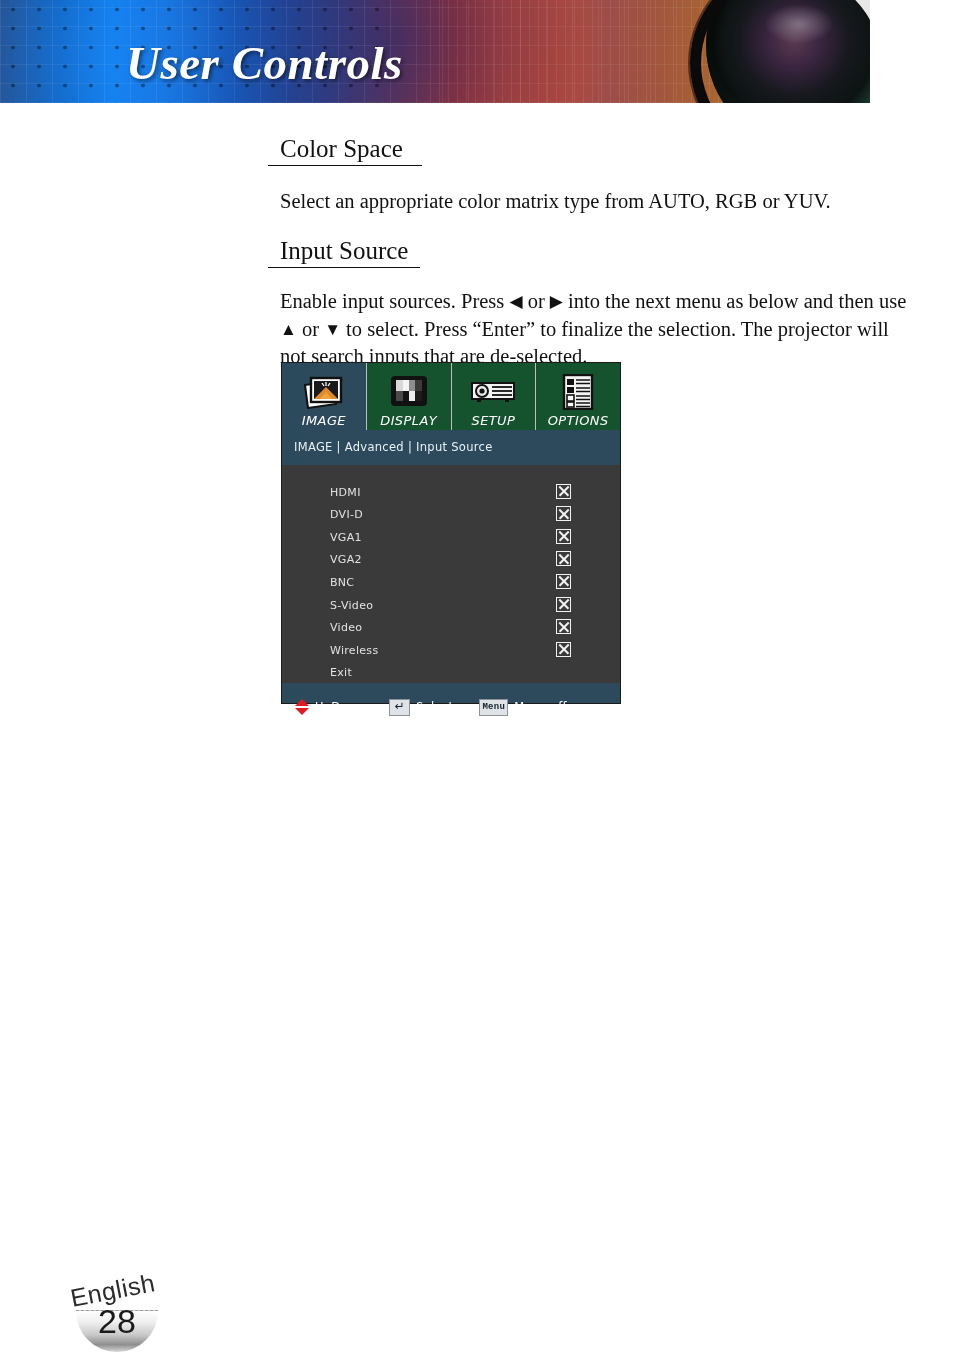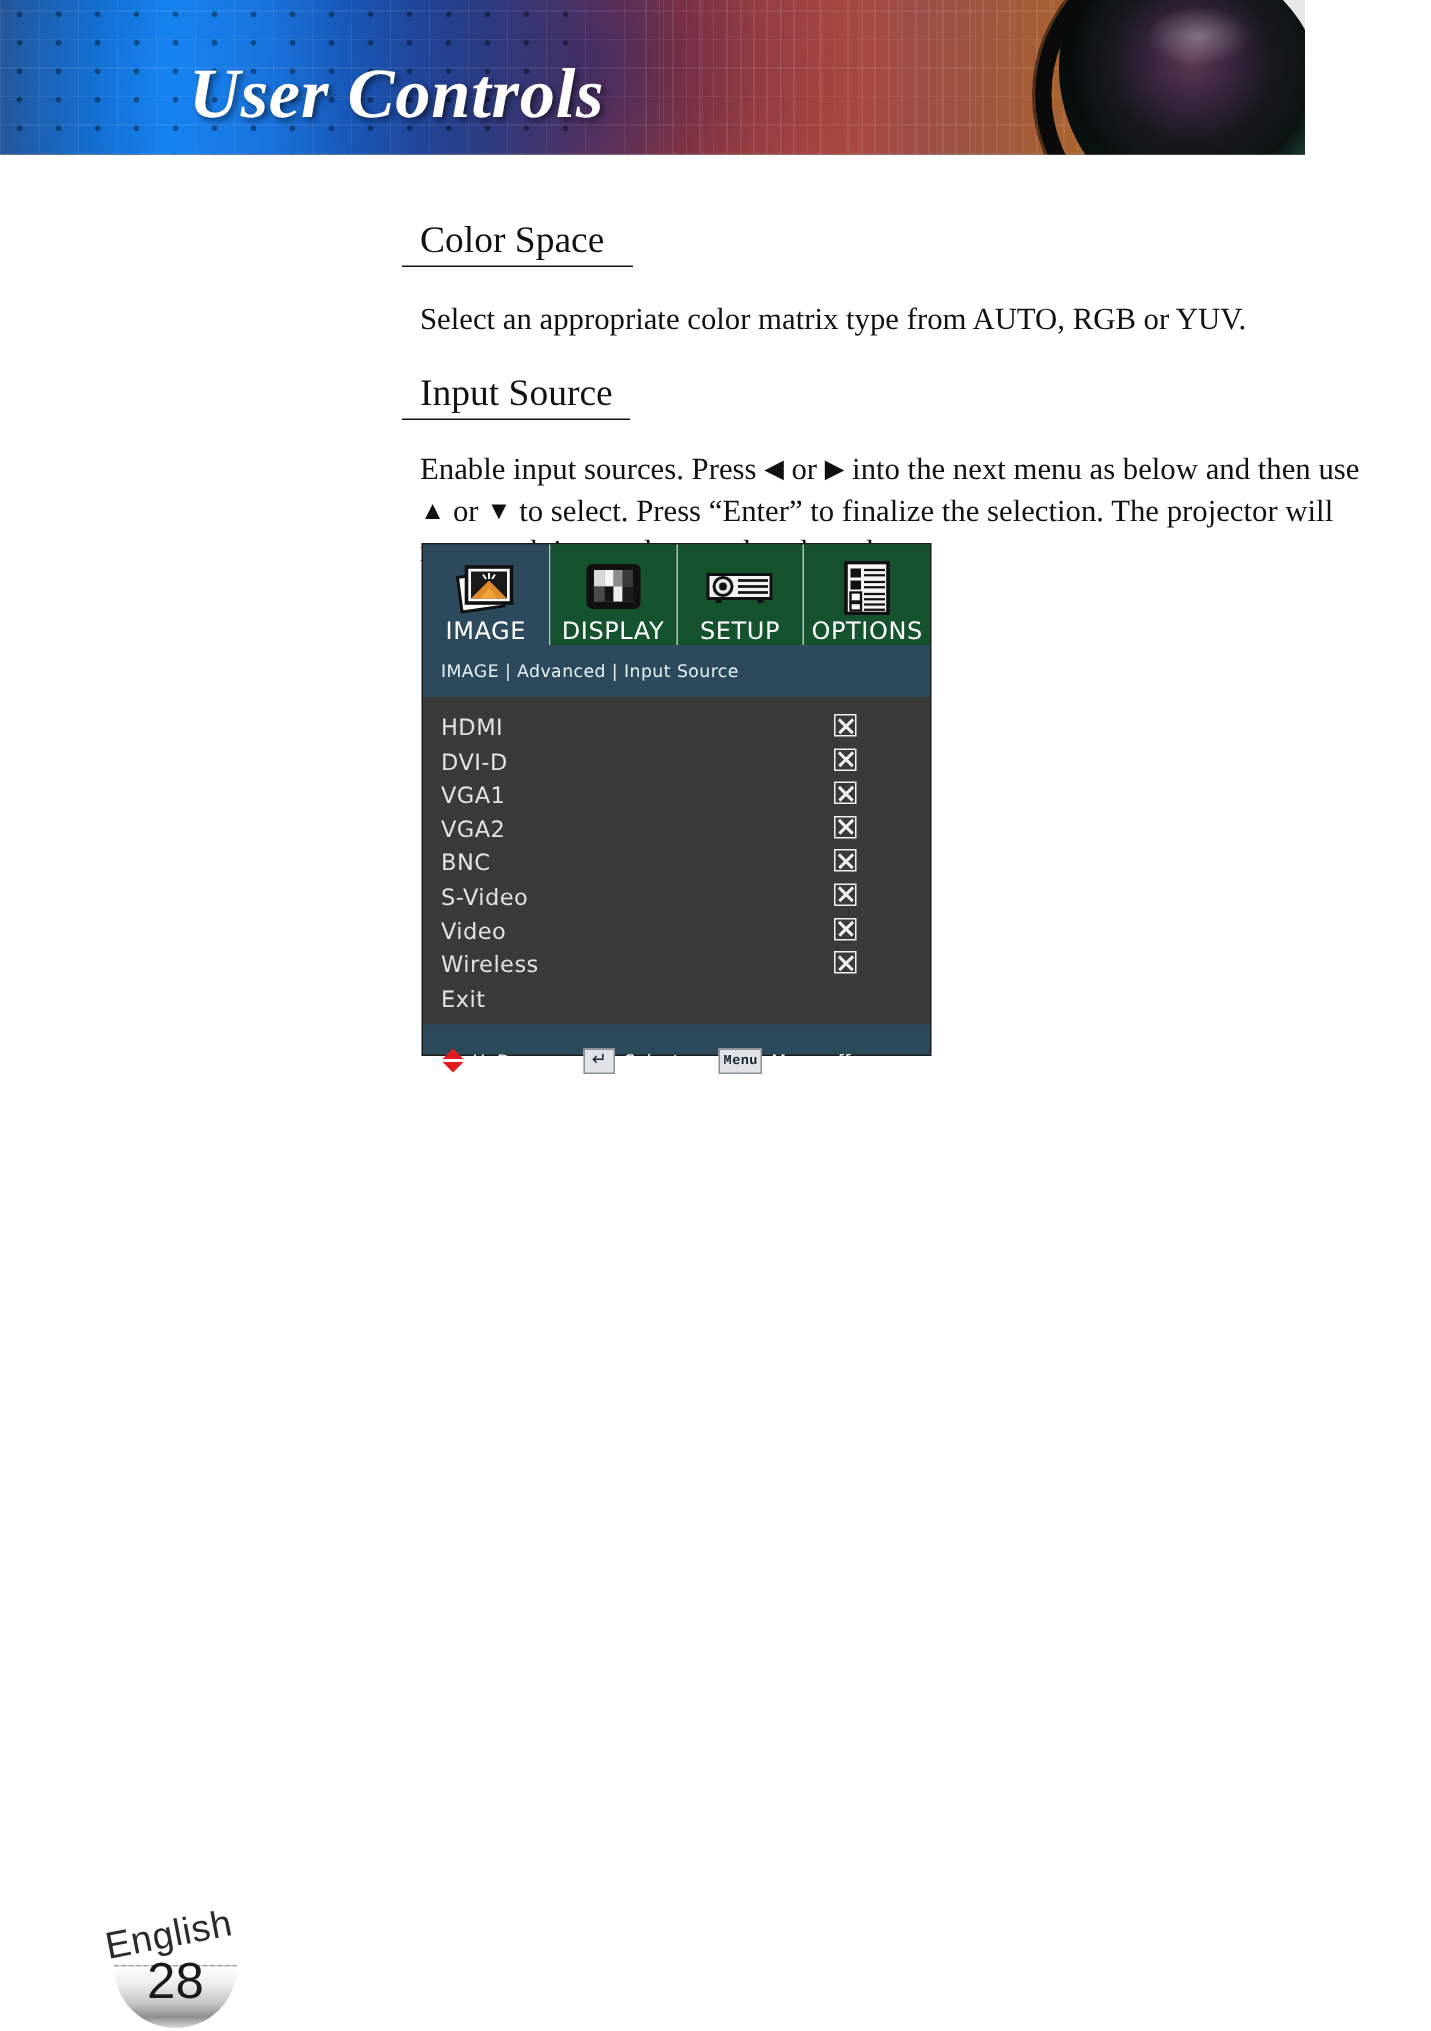--- a/index.html
+++ b/index.html
@@ -183,24 +183,25 @@
     flex-direction: column;
     align-items: center;
     justify-content: flex-end;
     padding-bottom: 2px;
     position: relative;
   }
   .osd-tab:last-child { border-right: none; }
   .osd-tab.active { background: #2c4a5c; }
   .osd-tab .tab-label {
     color: #ffffff;
-    font-size: 16px;
+    font-size: 13px;
     letter-spacing: .4px;
     line-height: 15px;
     white-space: nowrap;
+    font-style: italic;
   }
   .tab-icon {
     height: 42px;
     display: flex;
     align-items: center;
     justify-content: center;
   }
 
   .osd-crumb {
     background: #2c4a5c;
@@ -209,26 +210,27 @@
     padding: 10px 0 11px 12px;
     letter-spacing: .3px;
     white-space: nowrap;
   }
   .osd-list {
     padding: 11px 0 4px 0;
     background: #3a3a3a;
   }
   .osd-row {
     display: flex;
-    align-items: flex-start;
+    align-items: flex-end;
     height: 22.6px;
     padding: 0 14px 0 12px;
     color: #e2e2e2;
-    font-size: 15px;
+    font-size: 11px;
     letter-spacing: .3px;
+    margin-left: 36px;
   }
   .osd-row .lbl { flex: 1; white-space: nowrap; }
   .chk {
     width: 13px; height: 13px;
     border: 1.5px solid #f2f2f2;
     position: relative;
     margin-right: 35px;
   }
   .chk::before, .chk::after {
     content: "";
@@ -334,21 +336,21 @@
   <div class="banner-dots"></div>
   <div class="banner-vlines"></div>
   <div class="lens"></div>
   <div class="lens-ring"></div>
   <div class="lens-high"></div>
   <div class="banner-title">User Controls</div>
 </div>
 
 <div class="content">
 
-  <div class="sec-head" style="margin-top:44px;">
+  <div class="sec-head" style="margin-top:32px;">
     <span class="htext">Color Space</span>
   </div>
   <p class="para" style="margin-top:22px;">Select an appropriate color matrix type from AUTO, RGB or YUV.</p>
 
   <div class="sec-head wide" style="margin-top:22px;">
     <span class="htext">Input Source</span>
   </div>
 
   <p class="para" style="margin-top:20px;">
     <span>Enable input sources. Press</span>

